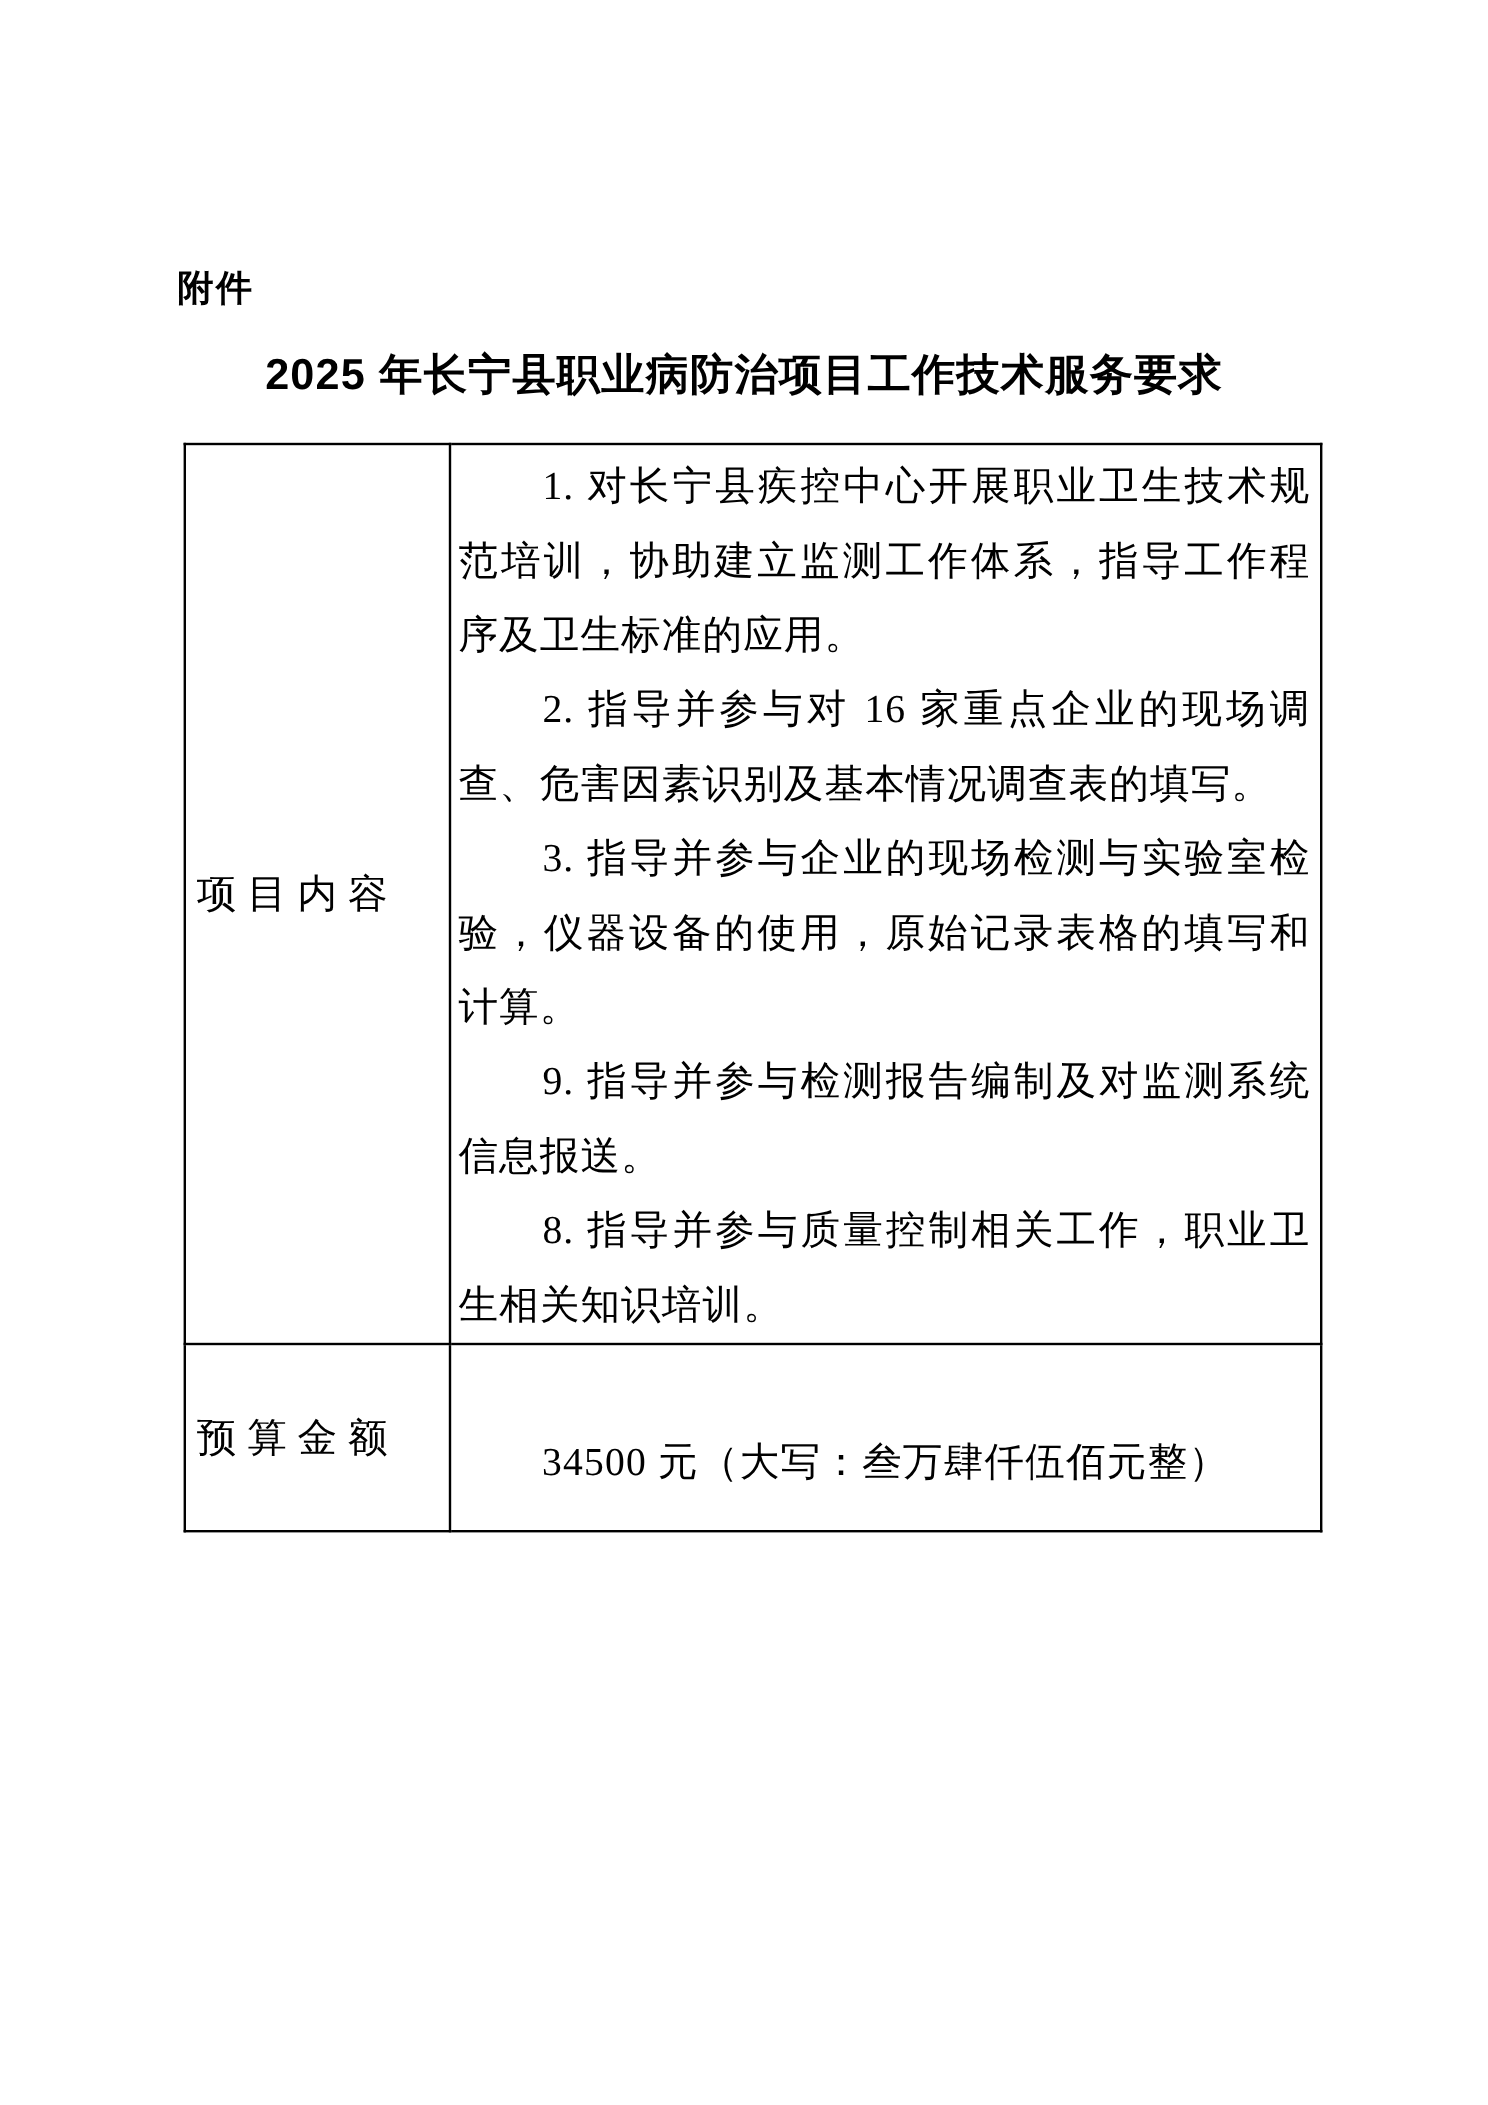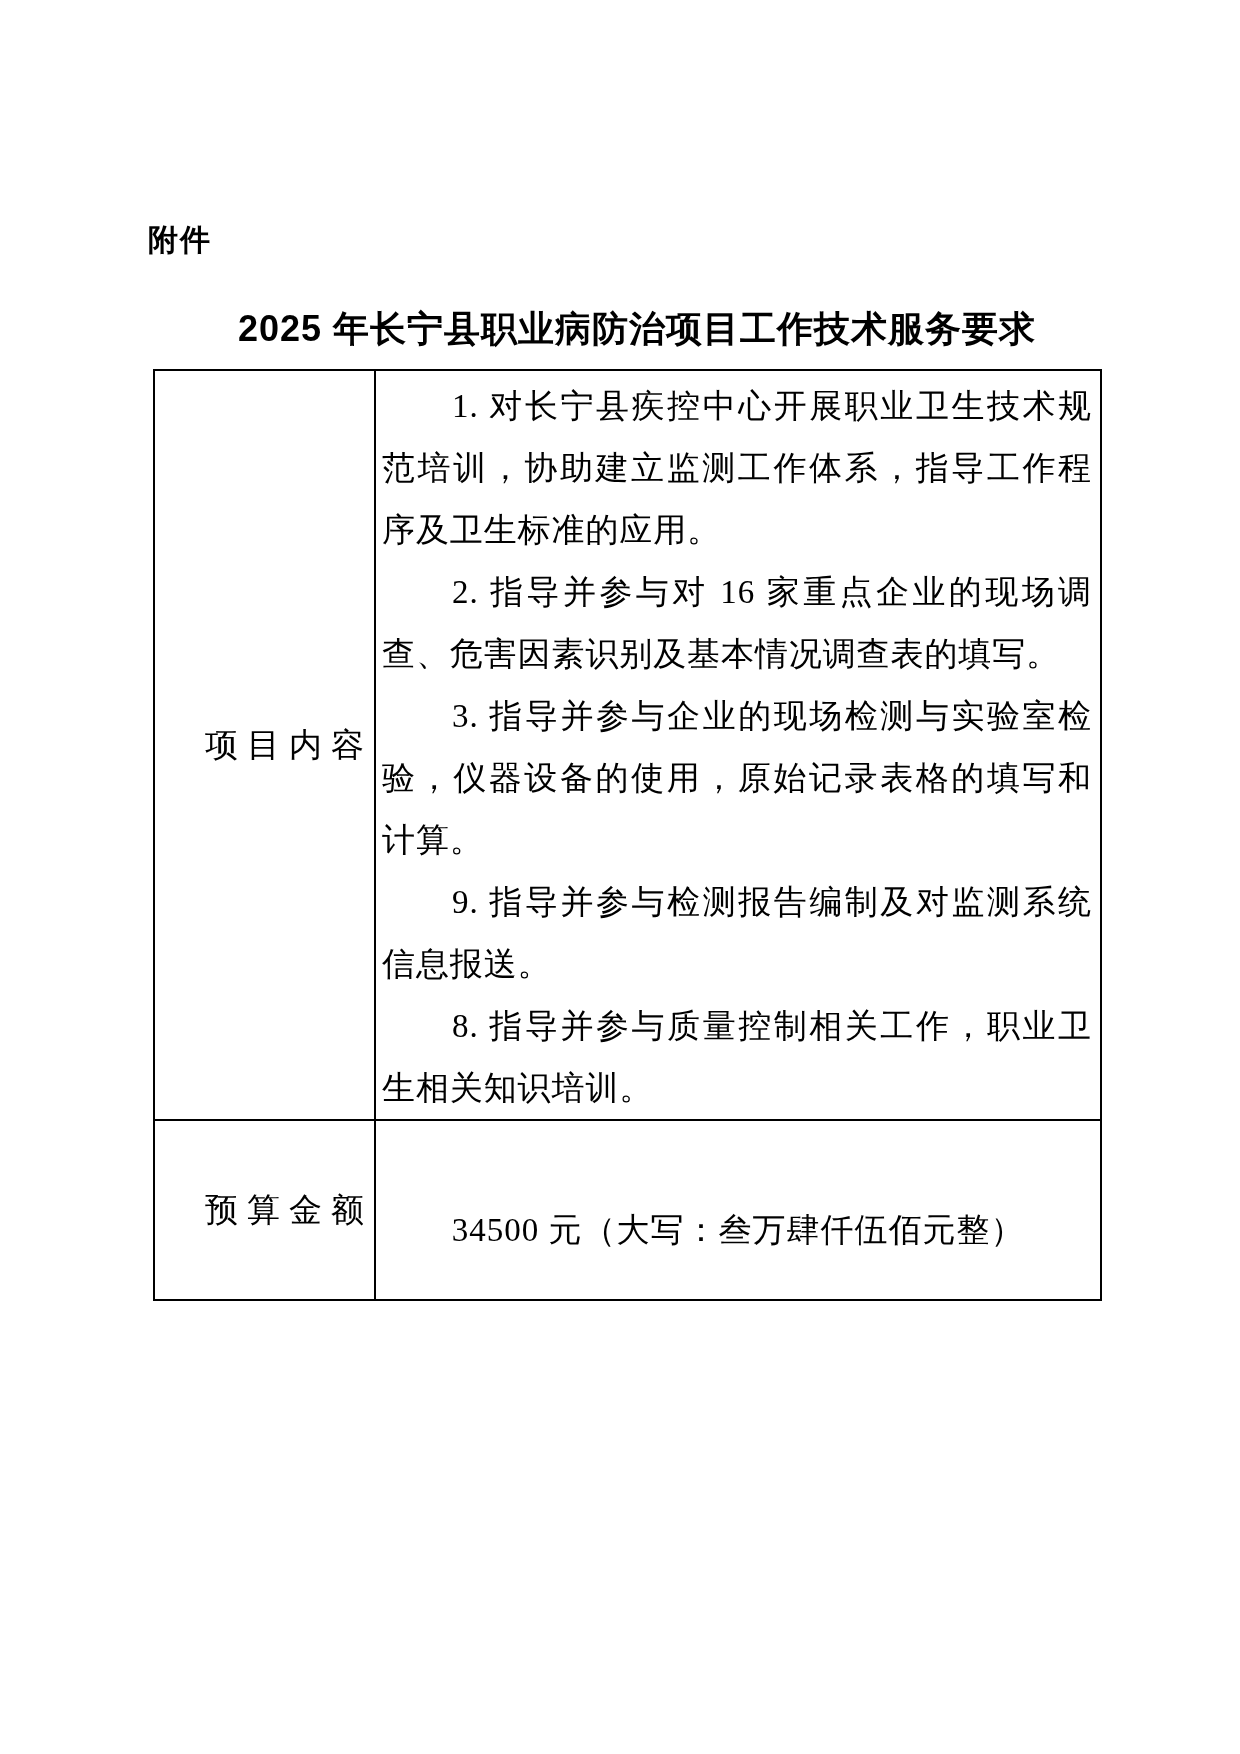--- a/index.html
+++ b/index.html
@@ -23,21 +23,21 @@
     font-family: "Liberation Sans", "DejaVu Sans", sans-serif;
     font-weight: 700;
     font-size: 30px;
     letter-spacing: 2px;
   }
   .doc-title {
     position: absolute;
     left: 20px;
     top: 288px;
     width: 1200px;
-    margin: 17px;
+    margin: 0;
     text-align: center;
     font-family: "Liberation Sans", "DejaVu Sans", sans-serif;
     font-weight: 700;
     font-size: 36px;
     letter-spacing: 1px;
     white-space: nowrap;
   }
   table.doc-table {
     position: absolute;
     left: 153px;
@@ -48,23 +48,23 @@
   }
   table.doc-table td {
     border: 2px solid #000000;
     font-family: "Liberation Serif", "DejaVu Serif", serif;
     font-size: 33px;
     color: #000000;
   }
   col.label-col   { width: 221px; }
   col.content-col { width: 726px; }
   tr.row-content { height: 749px; }
-  tr.row-budget  { height: 180px; }
+  tr.row-budget  { height: 156px; }
   td.label-cell {
-    text-align: right;
+    text-align: left;
     vertical-align: middle;
     letter-spacing: 9px;
     padding-left: 9px; 
   }
   td.content-cell {
     vertical-align: top;
     padding: 4px 8px 0 6px;
     line-height: 62px;
     text-align: justify;
     letter-spacing: 0.9px;

